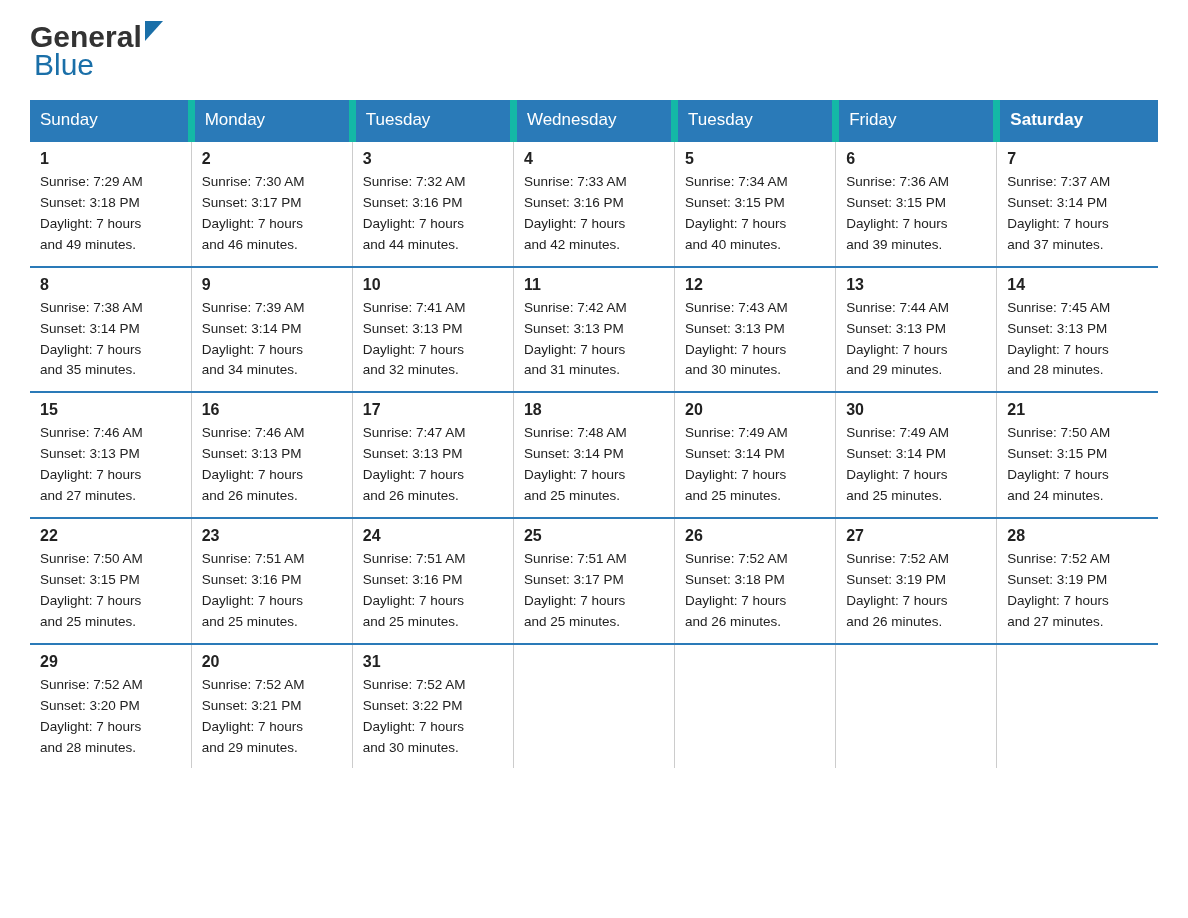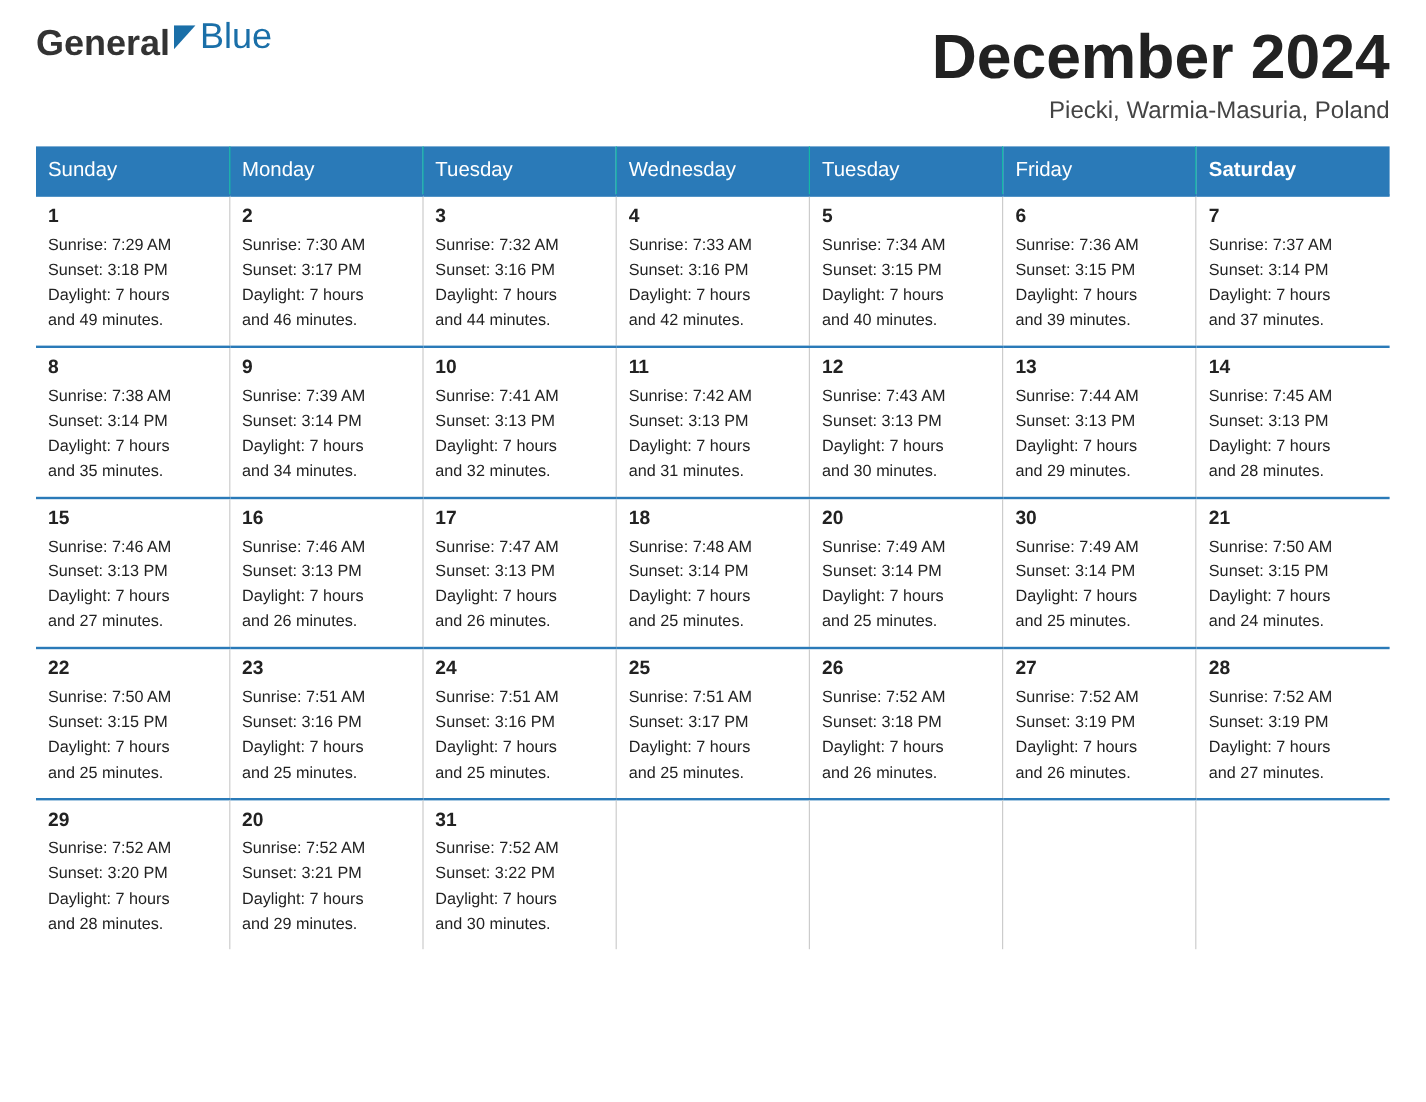--- a/index.html
+++ b/index.html
@@ -11,21 +11,21 @@
       padding: 20px 30px;
     }
     .header {
       display: flex;
       justify-content: space-between;
       align-items: flex-start;
       margin-bottom: 18px;
     }
     .logo {
       display: flex;
-      flex-direction: row;
+      flex-direction: column;
       align-items: flex-start;
     }
     .title-section {
       text-align: right;
     }
     .month-year {
       font-size: 52px;
       font-weight: bold;
       color: #222;
       line-height: 1.1;
@@ -39,21 +39,21 @@
       width: 100%;
       border-collapse: collapse;
     }
     .calendar thead tr th {
       background: #2a7ab8;
       color: #fff;
       font-size: 17px;
       font-weight: normal;
       padding: 10px 10px;
       text-align: left;
-      border-right: 1px solid #14b8a6;
+      border-right: 7px solid #14b8a6;
     }
     .calendar thead tr th:last-child {
       border-right: none;
       font-weight: bold;
     }
     .calendar tbody tr td {
       vertical-align: top;
       padding: 8px 10px 10px 10px;
       border-top: 2px solid #2a7ab8;
       border-right: 1px solid #ccc;
@@ -110,24 +110,20 @@
     <div class="logo-wrapper">
       <span class="logo-text-general">General</span>
       <span class="logo-triangle">
         <svg width="18" height="20" viewBox="0 0 18 20">
           <polygon points="0,0 18,0 0,20" fill="#1a6fa8"></polygon>
         </svg>
       </span>
     </div>
     <span class="logo-blue" style="margin-top:-6px; margin-left:4px;">Blue</span>
   </div>
-  <div class="title-section">
-    <div class="month-year">December 2024</div>
-    <div class="location">Piecki, Warmia-Masuria, Poland</div>
-  </div>
 </div>
 
 <table class="calendar">
   <thead>
     <tr>
     <th>Sunday</th>
         <th>Monday</th>
         <th>Tuesday</th>
         <th>Wednesday</th>
         <th>Tuesday</th>

